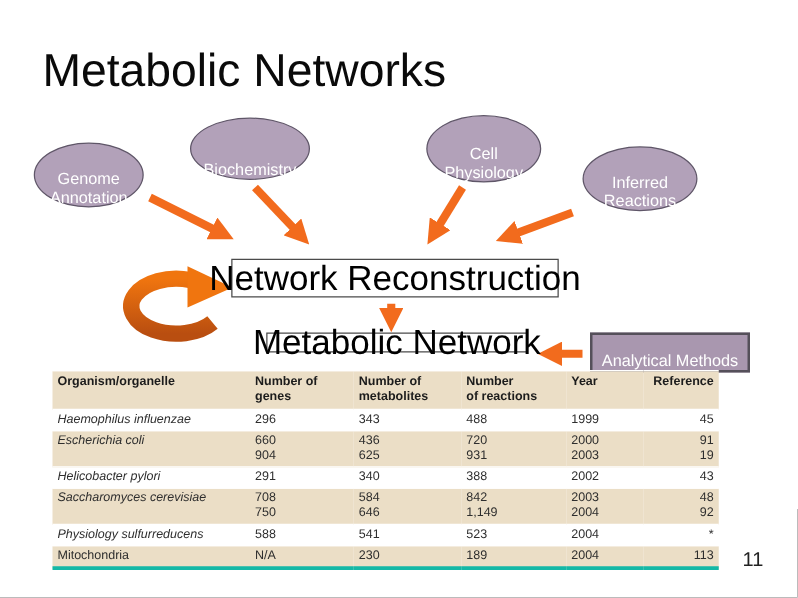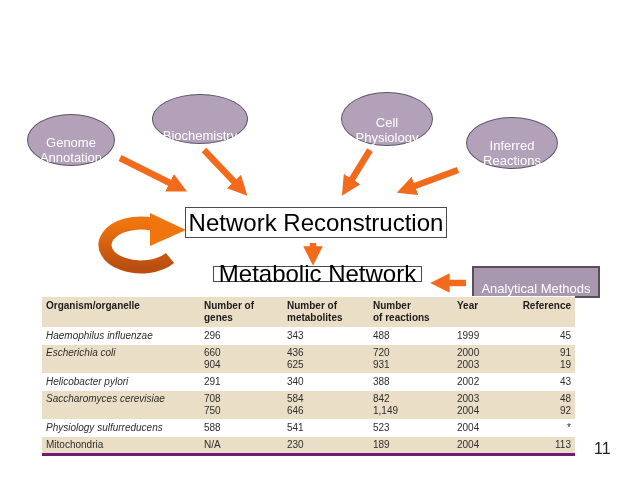--- a/index.html
+++ b/index.html
@@ -17,62 +17,63 @@
     position:absolute;border-radius:50%;background:#B2A1B9;border:1.5px solid #5F5668;
     color:#ffffff;display:flex;align-items:flex-end;justify-content:center;text-align:center;
     font-size:13px;line-height:15px;white-space:pre-line;box-sizing:border-box;
   }
   .node-genome{left:27px;top:114px;width:88px;height:52px;}
   .node-biochem{left:152px;top:94px;width:96px;height:50px;}
   .node-cell{left:341px;top:92px;width:92px;height:54px;}
   .node-inferred{left:466px;top:117px;width:92px;height:52px;}
   .procbox{
     position:absolute;background:#ffffff;border:1.5px solid #4A4A4A;color:#000;
-    display:flex;align-items:center;justify-content:center;font-size:24px;
+    display:flex;align-items:center;justify-content:center;font-size:28px;
     box-sizing:border-box;white-space:nowrap;
   }
   .box-reconstruction{left:185px;top:207px;width:262px;height:31px;}
   .box-network{left:213px;top:266px;width:209px;height:16px;}
   .box-analytical{
     position:absolute;left:472px;top:266px;width:128px;height:32px;
     background:#A997AF;border:2px solid #55505A;color:#ffffff;
     display:flex;align-items:flex-end;justify-content:center;font-size:13px;
     box-sizing:border-box;white-space:nowrap;
   }
   .nature-table{
     position:absolute;left:42px;top:296px;width:533px;color:#2e2e2e;
   }
   .t-title{
     border-top:2px solid #2b2b2b;padding:3px 0 4px 2px;font-size:11px;line-height:13px;
   }
   .t-label{color:#7d7d7d;}
   .t-sep{color:#7d7d7d;margin:0 4px;}
   .t-heading{font-weight:bold;color:#111;}
   table.data{border-collapse:collapse;width:533px;table-layout:fixed;
-    border-bottom:3px solid #701a75;}
+    border-bottom:3px solid #14b8a6;}
   table.data th{
     background:#EBDEC6;text-align:left;vertical-align:top;font-size:10px;line-height:12px;
     font-weight:bold;color:#1c1c1c;padding:3px 4px;white-space:pre-line;
   }
   table.data td{
     font-size:10px;line-height:12px;vertical-align:top;padding:2px 4px;
     color:#2e2e2e;white-space:pre-line;
   }
   table.data tr{border-top:1px solid #ffffff;}
   table.data tr.shade td{background:#EBDEC6;}
   table.data .org-i{font-style:italic;}
   table.data .num-col{text-align:left;margin-left:24px;}
   table.data .ref-col{text-align:right;}
   .page-num{position:absolute;left:594px;top:440px;font-size:16px;color:#222;}
 </style>
 </head>
 <body>
 
 <div class="slide">
 
+  <div class="slide-title">Metabolic Networks</div>
 
   <svg class="arrows" viewBox="0 0 638 478">
     <defs>
       <marker id="ah" viewBox="0 0 10 10" refX="6" refY="5" markerWidth="3" markerHeight="3" orient="auto">
         <path d="M0 0 L10 5 L0 10 z" fill="#F26B1D"></path>
       </marker>
       <linearGradient id="cycleGrad" x1="0" y1="0" x2="0" y2="1">
         <stop offset="0" stop-color="#F0750F"></stop>
         <stop offset="1" stop-color="#B94E10"></stop>
       </linearGradient>

